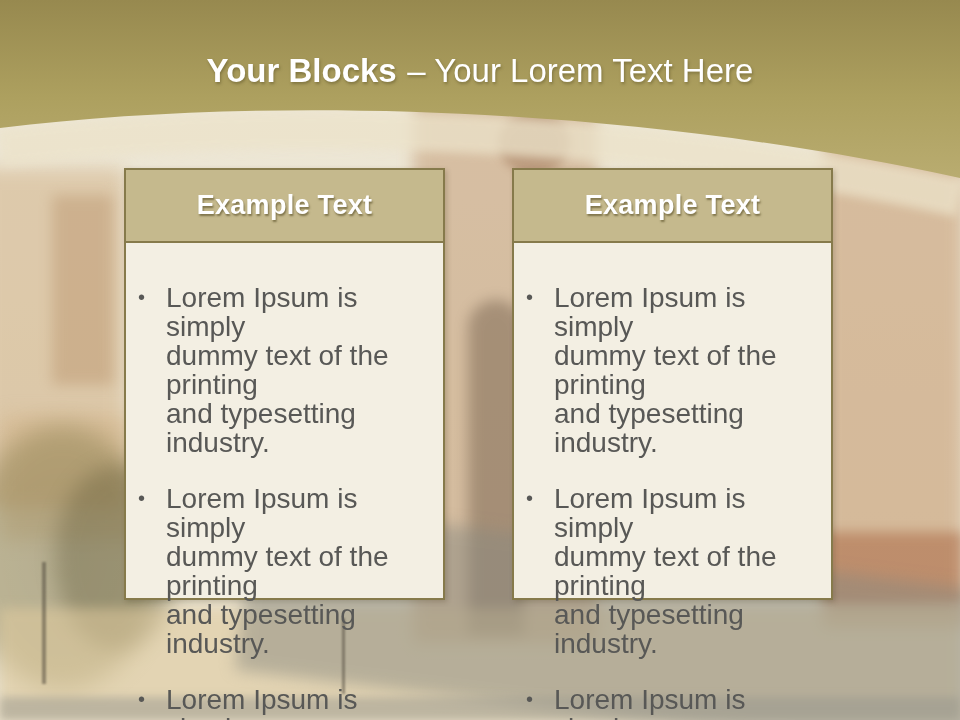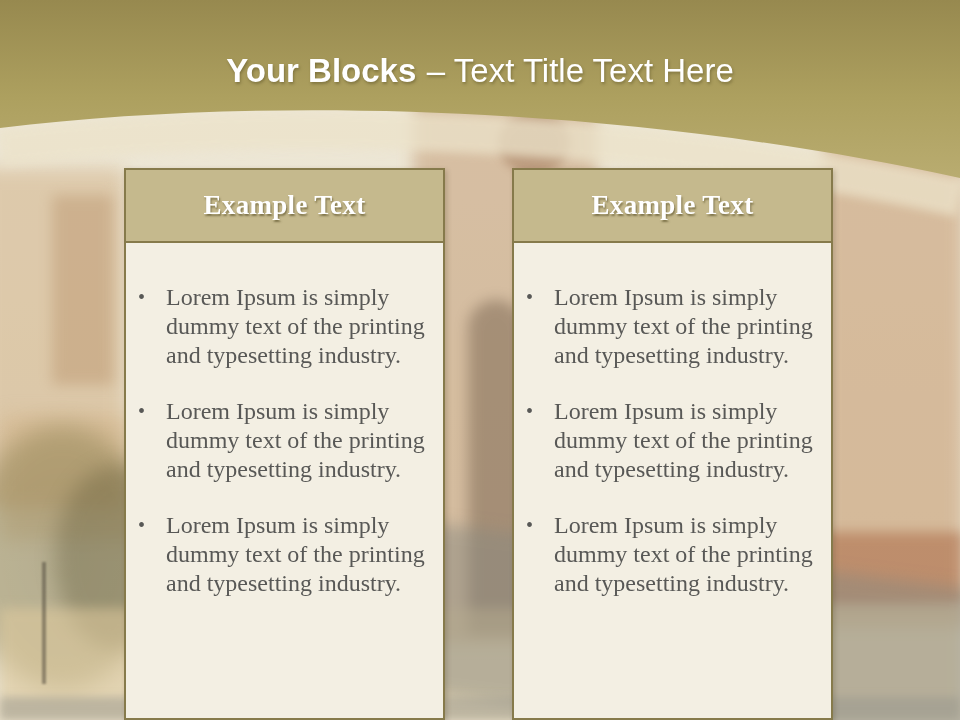--- a/index.html
+++ b/index.html
@@ -32,37 +32,36 @@
   .title{
     position:absolute;left:0;top:52px;width:960px;text-align:center;
     color:#ffffff;font-size:33px;line-height:38px;
     text-shadow:1px 2px 3px rgba(80,70,30,.45);
     white-space:nowrap;
   }
   .title .bold{font-weight:bold;}
   .title .rest{font-weight:normal;margin-left:.32em;}
   
   .card{
-    position:absolute;top:168px;width:321px;height:552px;box-sizing:border-box;
+    position:absolute;top:168px;width:321px;height:432px;box-sizing:border-box;
     border:2px solid #867a4b;background:#f3efe3;
     box-shadow:2px 2px 5px rgba(60,50,20,.22);
-    font-family:Liberation Serif, serif;
   }
   .card-left{left:124px;}
   .card-right{left:512px;}
   .card-header{
     height:71px;background:#c5b98d;border-bottom:2px solid #867a4b;
     display:flex;align-items:center;justify-content:center;
     color:#ffffff;font-size:27px;font-weight:bold;letter-spacing:.3px;
     text-shadow:1px 2px 2px rgba(95,85,45,.7);
   }
   .card-body{padding:40px 8px 0 12px;}
   .bullet-row{display:flex;margin-bottom:27px;}
   .bullet-marker{flex:none;width:28px;color:#585856;font-size:20px;line-height:29px;}
-  .bullet-text{color:#585856;font-size:24px;line-height:29px;white-space:pre-line;}
+  .bullet-text{color:#585856;font-size:28px;line-height:29px;white-space:pre-line;}
 </style>
 </head>
 <body>
 
 <div class="bg">
   <div class="shape left-building"></div>
   <div class="shape left-tower"></div>
   <div class="shape left-wall"></div>
   <div class="shape palms-1"></div>
   <div class="shape palms-2"></div>
@@ -87,21 +86,21 @@
     </linearGradient>
     <filter id="soft" x="-20%" y="-60%" width="140%" height="260%">
       <feGaussianBlur stdDeviation="5"></feGaussianBlur>
     </filter>
   </defs>
   <path d="M0,148 C280,114 640,128 960,198" fill="none" stroke="#ece3ca" stroke-width="38" opacity="0.75" filter="url(#soft)"></path>
   <path d="M0,0 H960 V178 C640,108 280,94 0,128 Z" fill="url(#goldGrad)"></path>
 </svg>
 
 <div class="title">
-  <span class="bold">Your Blocks</span><span class="rest">– Text Title Text Here</span>
+  <span class="bold">Your Blocks</span><span class="rest">– Your Lorem Text Here</span>
 </div>
 
 <div class="card card-left">
   <div class="card-header">Example Text</div>
   <div class="card-body">
     <div class="bullet-row">
       <span class="bullet-marker">•</span>
       <span class="bullet-text">Lorem Ipsum is simply
 dummy text of the printing
 and typesetting industry.</span>

